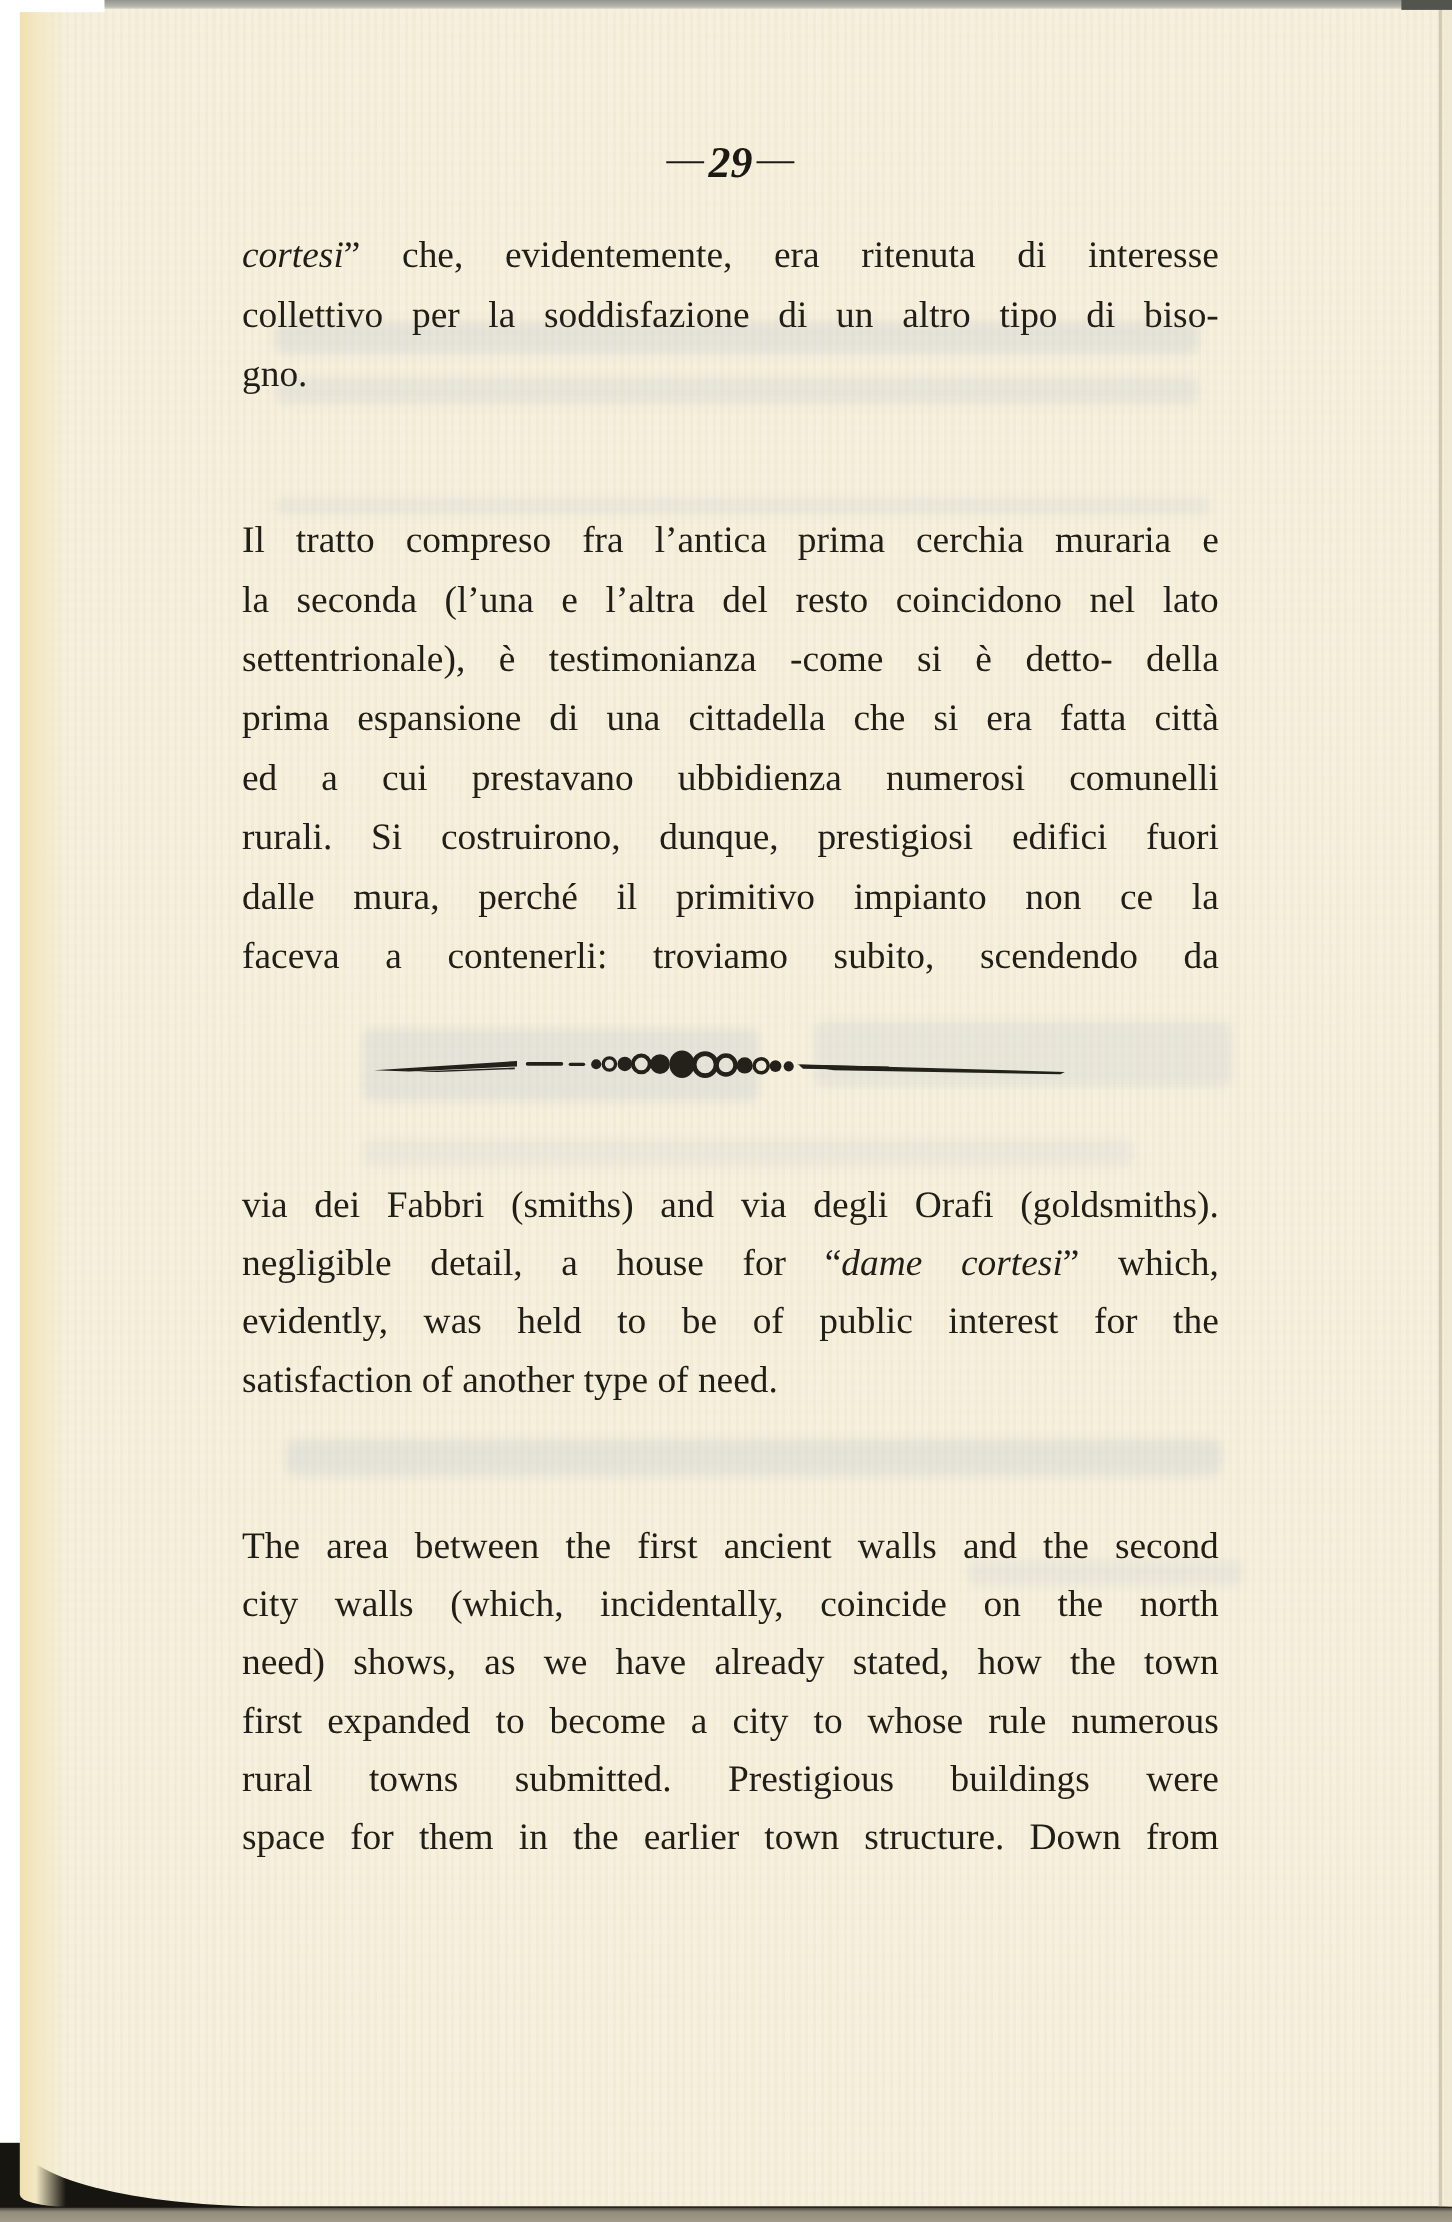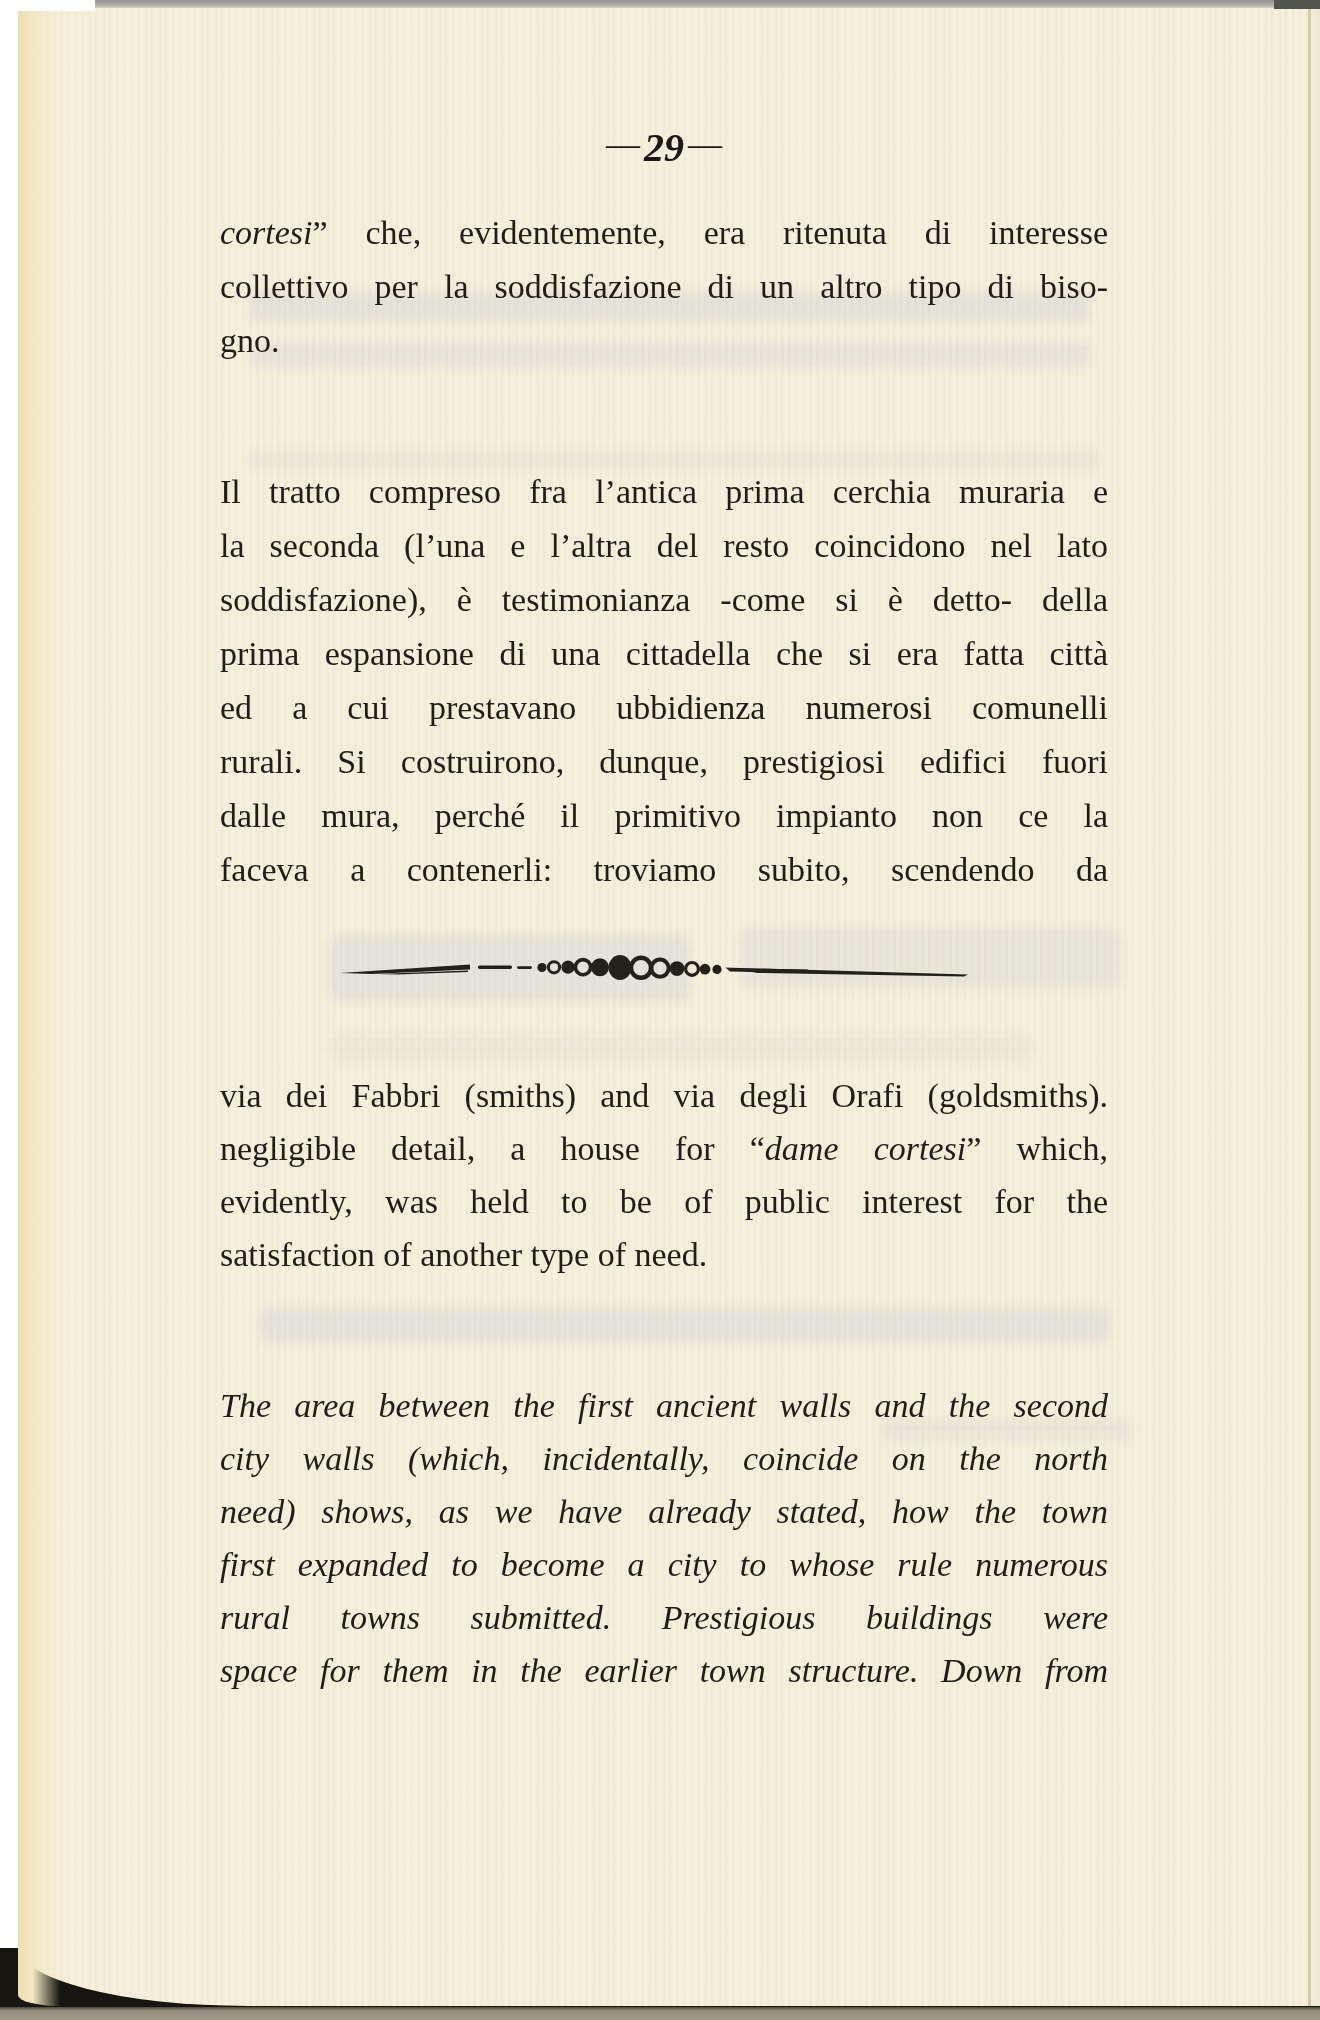--- a/index.html
+++ b/index.html
@@ -129,21 +129,21 @@
 
   <div class="para it-block" style="top:206px;">
     <div class="line"><span class="italic">cortesi</span><span>” che, evidentemente, era ritenuta di interesse</span></div>
     <div class="line"><span>collettivo per la soddisfazione di un altro tipo di biso-</span></div>
     <div class="line last"><span>gno.</span></div>
   </div>
 
   <div class="para it-block" style="top:465px;">
     <div class="line"><span>Il tratto compreso fra l’antica prima cerchia muraria e</span></div>
     <div class="line"><span>la seconda (l’una e l’altra del resto coincidono nel lato</span></div>
-    <div class="line"><span>soddisfazione), è testimonianza -come si è detto- della</span></div>
+    <div class="line"><span>settentrionale), è testimonianza -come si è detto- della</span></div>
     <div class="line"><span>prima espansione di una cittadella che si era fatta città</span></div>
     <div class="line"><span>ed a cui prestavano ubbidienza numerosi comunelli</span></div>
     <div class="line"><span>rurali. Si costruirono, dunque, prestigiosi edifici fuori</span></div>
     <div class="line"><span>dalle mura, perché il primitivo impianto non ce la</span></div>
     <div class="line"><span>faceva a contenerli: troviamo subito, scendendo da</span></div>
   </div>
 
   <svg class="divider" viewBox="0 0 632 46" aria-hidden="true">
     <g fill="#24211a">
 
@@ -171,21 +171,21 @@
     </g>
   </svg>
 
   <div class="para en-block" style="top:1069px;">
     <div class="line"><span>via dei Fabbri (smiths) and via degli Orafi (goldsmiths).</span></div>
     <div class="line"><span>negligible detail, a house for “</span><span class="italic">dame cortesi</span><span>” which,</span></div>
     <div class="line"><span>evidently, was held to be of public interest for the</span></div>
     <div class="line last"><span>satisfaction of another type of need.</span></div>
   </div>
 
-  <div class="para en-block" style="top:1379px;font-style:italic;">
+  <div class="para en-block" style="top:1379px;">
     <div class="line"><span>The area between the first ancient walls and the second</span></div>
     <div class="line"><span>city walls (which, incidentally, coincide on the north</span></div>
     <div class="line"><span>need) shows, as we have already stated, how the town</span></div>
     <div class="line"><span>first expanded to become a city to whose rule numerous</span></div>
     <div class="line"><span>rural towns submitted. Prestigious buildings were</span></div>
     <div class="line"><span>space for them in the earlier town structure. Down from</span></div>
   </div>
 
 </div>
 

